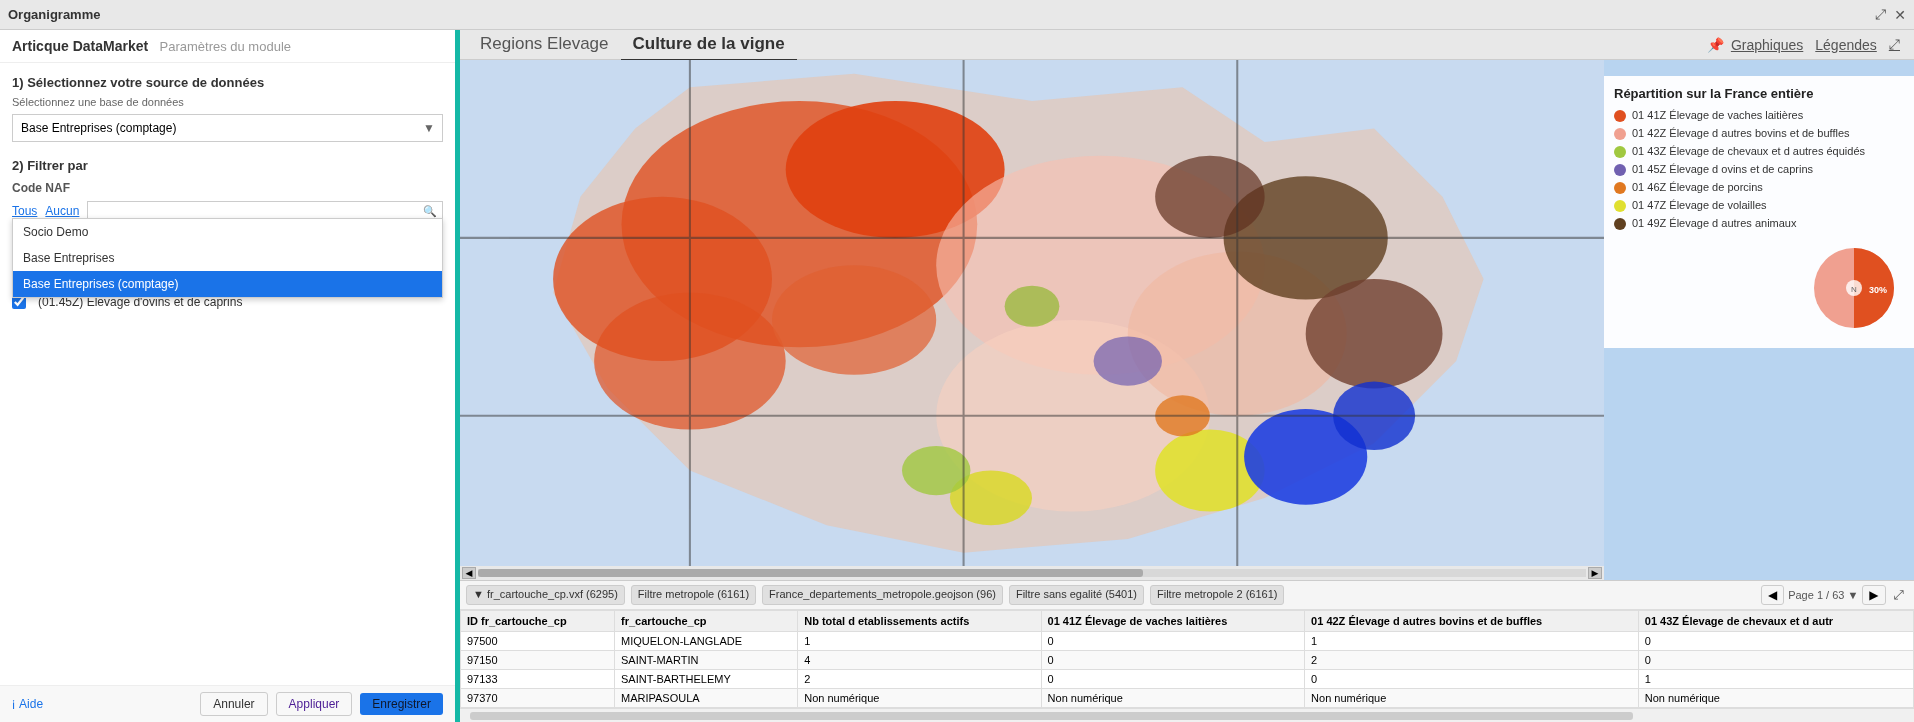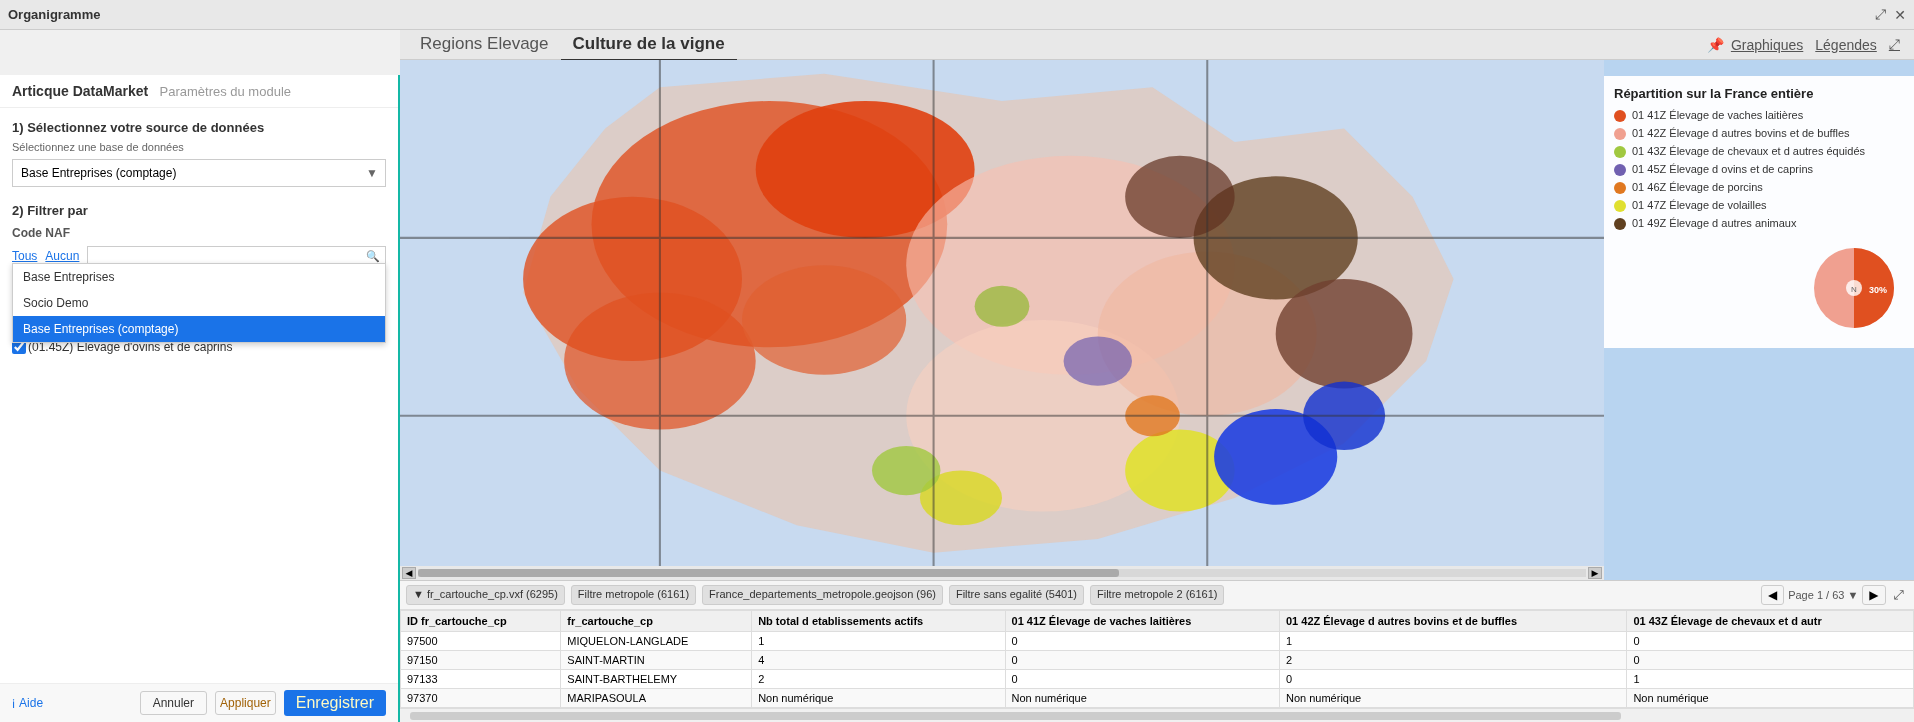--- a/index.html
+++ b/index.html
@@ -29,27 +29,26 @@
     }
 
     
     .main-layout {
       display: flex;
       height: calc(722px - 30px);
     }
 
     
     .left-panel {
-      width: 400px;
+      width: 460px;
       background: #fff;
-      border-right: 2px solid #14b8a6;
+      border-right: 5px solid #14b8a6;
       display: flex;
       flex-direction: column;
       overflow: hidden;
-      margin-top: 45px;
     }
 
     .left-panel-header {
       padding: 8px 12px;
       border-bottom: 1px solid #eee;
     }
     .left-panel-title {
       font-size: 14px;
       font-weight: bold;
       color: #333;
@@ -175,21 +174,21 @@
       display: flex;
       flex-direction: column;
       gap: 8px;
       max-height: 220px;
       overflow-y: auto;
       padding-right: 4px;
     }
     .checkbox-item {
       display: flex;
       align-items: flex-start;
-      gap: 2px;
+      gap: 12px;
       font-size: 12px;
       color: #333;
     }
     .checkbox-item input[type="checkbox"] {
       accent-color: #1a73e8;
       width: 14px;
       height: 14px;
     }
 
     
@@ -215,33 +214,33 @@
       border: 1px solid #ccc;
       padding: 4px 12px;
       cursor: pointer;
       font-size: 12px;
       color: #333;
       border-radius: 3px;
     }
     .btn-appliquer {
       background: none;
       border: 1px solid #ccc;
-      padding: 4px 4px;
-      cursor: pointer;
-      font-size: 12px;
-      color: #a16207;
+      padding: 4px 12px;
+      cursor: pointer;
+      font-size: 12px;
+      color: #4c1d95;
       border-radius: 3px;
     }
     .btn-enregistrer {
       background: #1a73e8;
       border: none;
       padding: 4px 12px;
       cursor: pointer;
-      font-size: 16px;
-      color: #fef9c3;
+      font-size: 12px;
+      color: #0f172a;
       border-radius: 3px;
     }
 
     
     .right-panel {
       flex: 1;
       display: flex;
       flex-direction: column;
       overflow: hidden;
     }
@@ -480,22 +479,22 @@
       <div class="select-wrapper">
         <select>
           <option>Socio Demo</option>
           <option>Base Entreprises</option>
           <option selected="">Base Entreprises (comptage)</option>
         </select>
         <span class="select-arrow">▼</span>
       </div>
 
       <div class="dropdown-overlay">
+        <div class="dropdown-item">Socio Demo</div>
         <div class="dropdown-item">Base Entreprises</div>
-        <div class="dropdown-item">Socio Demo</div>
         <div class="dropdown-item selected">Base Entreprises (comptage)</div>
       </div>
 
       <div class="filter-section-title">2) Filtrer par</div>
       <div class="code-naf-title">Code NAF</div>
 
       <div class="tous-aucun-row">
         <button class="tous-aucun-btn">Tous</button>
         <button class="tous-aucun-btn">Aucun</button>
         <div class="search-input-wrapper">

